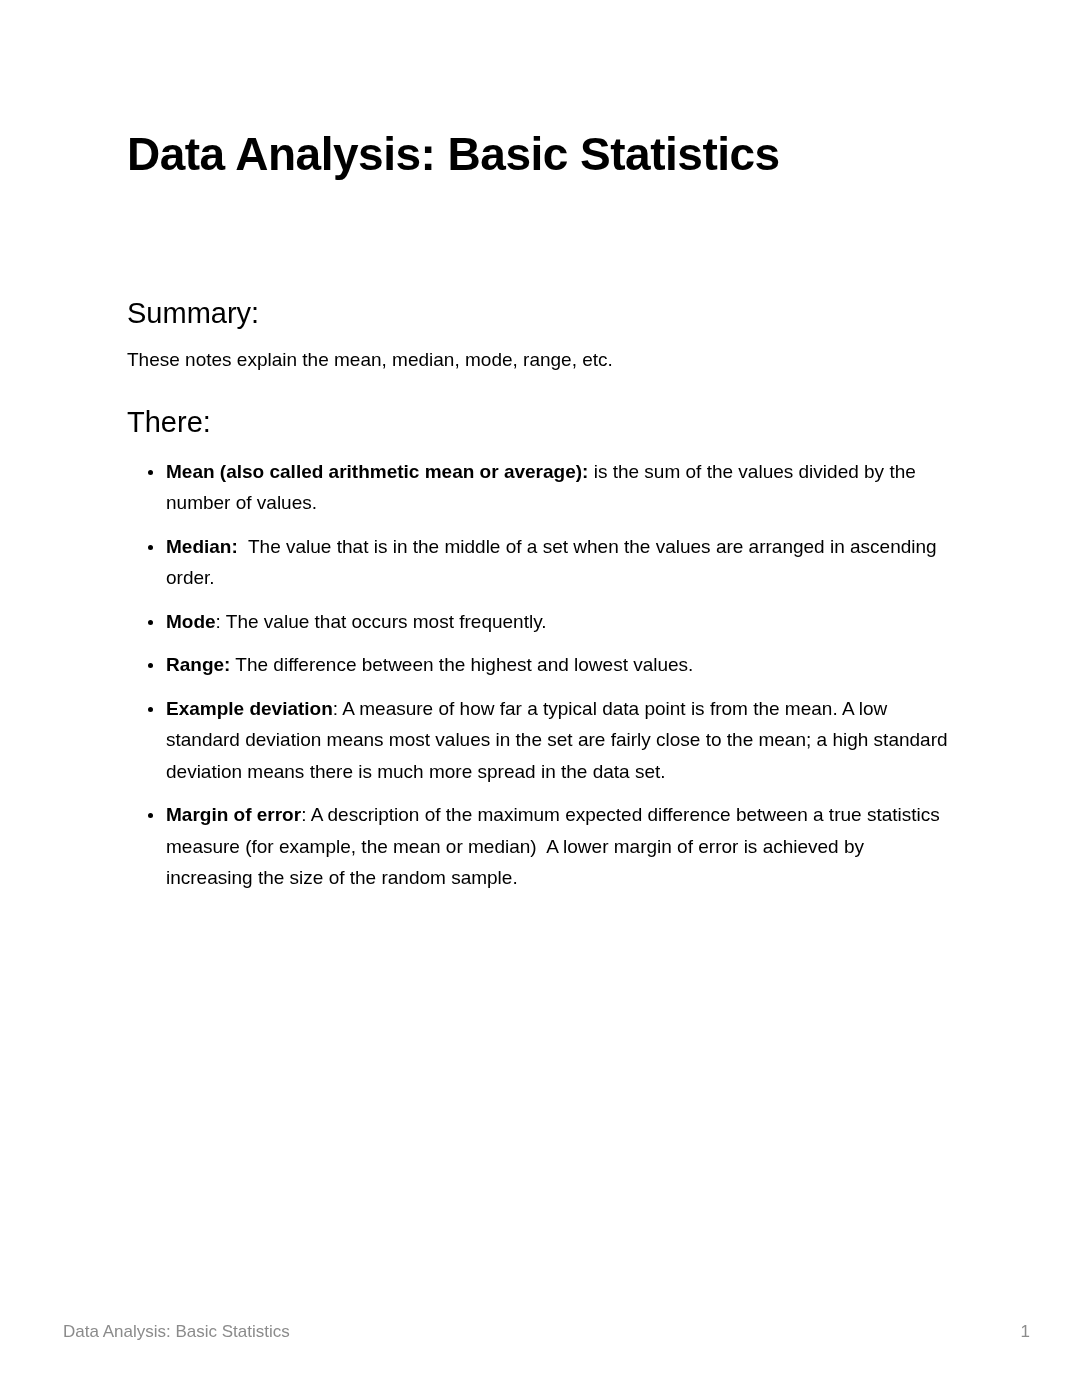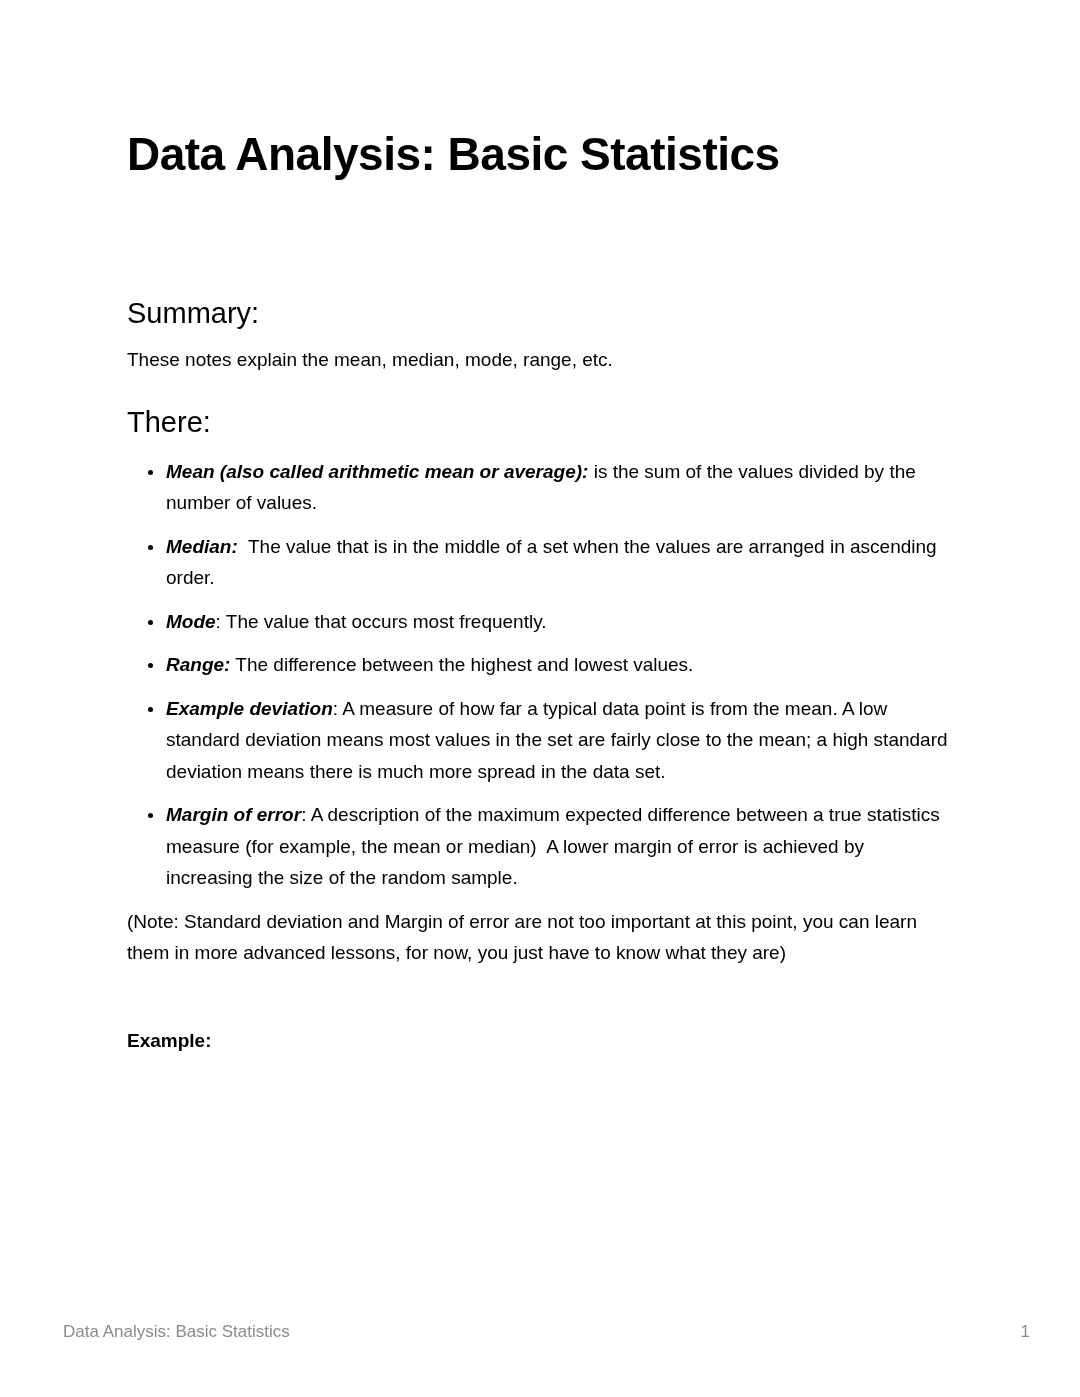--- a/index.html
+++ b/index.html
@@ -56,21 +56,21 @@
   ul.def-list li {
     font-size: 19px;
     line-height: 31.5px;
     margin: 0 0 12px 0;
     padding-left: 1px;
   }
   ul.def-list li::marker {
     color: #000000;
     font-size: 17px;
   }
-  .bullet-term { font-weight: 700; font-style: italic; }
+  .bullet-term { font-weight: 700; }
   .bullet-desc { white-space: pre-wrap; }
   p.note-paragraph { margin-top: 8px; }
   p.example-label {
     margin-top: 56px;
     font-weight: 700;
   }
   .footer {
     position: absolute;
     left: 63px;
     right: 50px;
@@ -112,23 +112,21 @@
         <span class="bullet-term">Range:</span><span class="bullet-desc"> The difference between the highest and lowest values.</span>
       </li>
       <li>
         <span class="bullet-term">Example deviation</span><span class="bullet-desc">: A measure of how far a typical data point is from the mean. A low standard deviation means most values in the set are fairly close to the mean; a high standard deviation means there is much more spread in the data set.</span>
       </li>
       <li>
         <span class="bullet-term">Margin of error</span><span class="bullet-desc">: A description of the maximum expected difference between a true statistics measure (for example, the mean or median)  A lower margin of error is achieved by increasing the size of the random sample.</span>
       </li>
     </ul>
 
-    <p class="body-text note-paragraph">(Note: Standard deviation and Margin of error are not too important at this point, you can learn them in more advanced lessons, for now, you just have to know what they are)</p>
 
-    <p class="body-text example-label">Example:</p>
 
   </div>
 
   <div class="footer">
     <span>Data Analysis: Basic Statistics</span>
     <span>1</span>
   </div>
 </div>
 
 </body></html>

